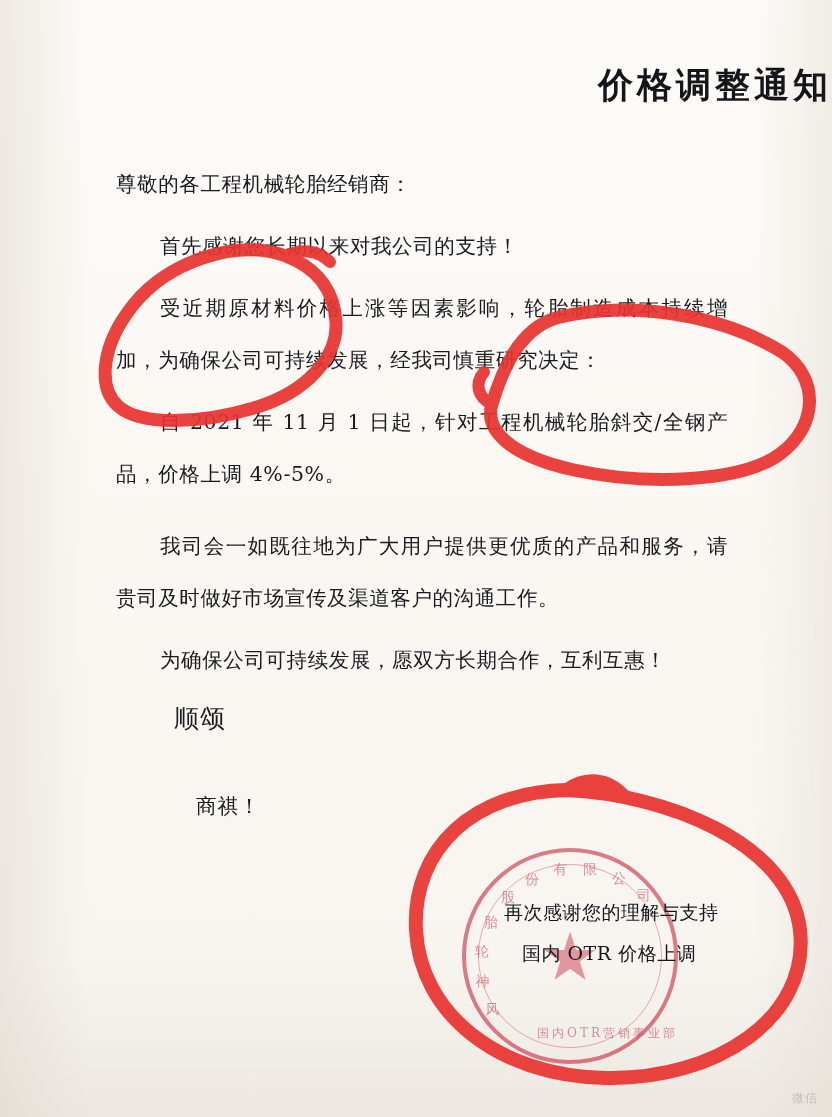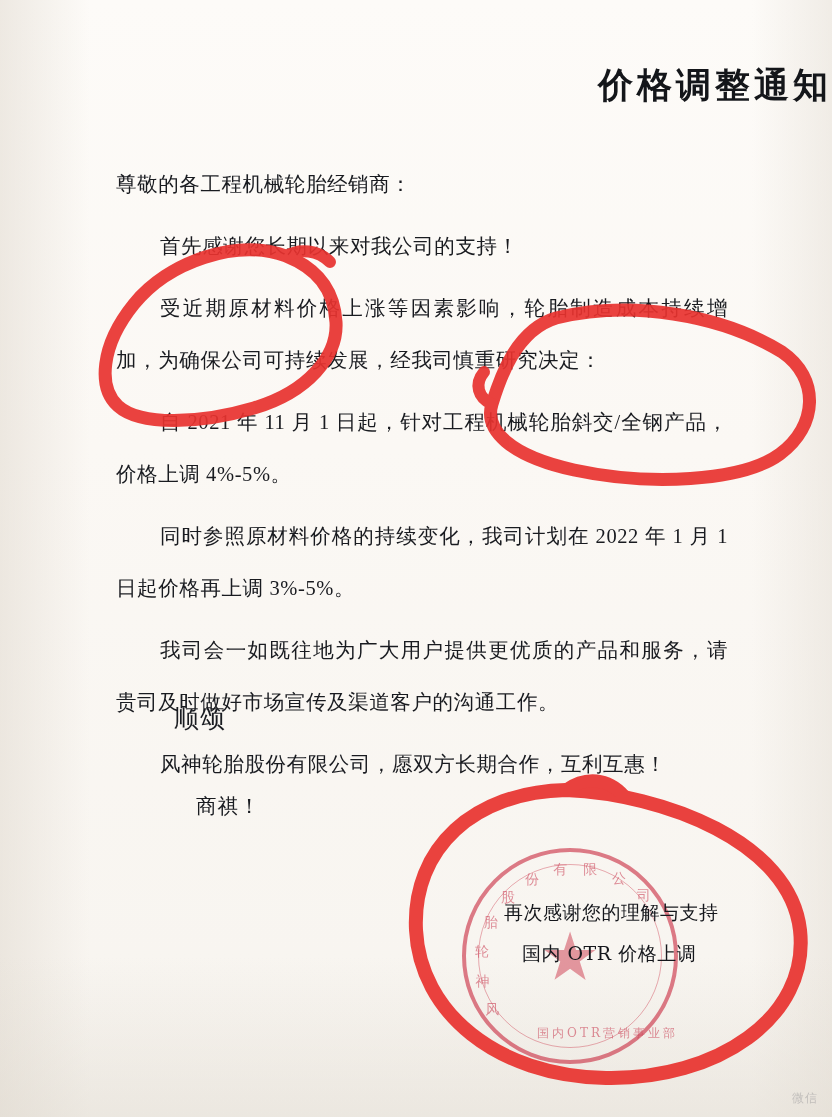--- a/index.html
+++ b/index.html
@@ -56,21 +56,20 @@
 
   .body-block {
     position: absolute;
     left: 116px;
     width: 612px;
     top: 158px;
     color: #191b20;
     font-size: 20.5px;
     line-height: 52px;
     letter-spacing: 0.6px;
-    font-family: Liberation Serif, serif;
   }
 
   .para {
     margin: 0;
     text-align: justify;
     text-justify: inter-ideograph;
   }
   .para.indent {
     text-indent: 44px;
   }
@@ -195,25 +194,24 @@
 
   <div class="body-block">
     <p class="para">尊敬的各工程机械轮胎经销商：</p>
     <div class="gap-sm"></div>
     <p class="para indent">首先感谢您长期以来对我公司的支持！</p>
     <div class="gap-sm"></div>
     <p class="para indent">受近期原材料价格上涨等因素影响，轮胎制造成本持续增加，为确保公司可持续发展，经我司慎重研究决定：</p>
     <div class="gap-sm"></div>
     <p class="para indent">自 2021 年 11 月 1 日起，针对工程机械轮胎斜交/全钢产品，价格上调 4%-5%。</p>
     <div class="gap-sm"></div>
-    <p class="para indent">同时参照原材料价格的持续变化，我司计划在 2022 年 1 月 1 日起价格再上调 3%-5%。</p>
     <div class="gap-sm"></div>
     <p class="para indent">我司会一如既往地为广大用户提供更优质的产品和服务，请贵司及时做好市场宣传及渠道客户的沟通工作。</p>
     <div class="gap-sm"></div>
-    <p class="para indent">风神轮胎股份有限公司，愿双方长期合作，互利互惠！</p>
+    <p class="para indent">为确保公司可持续发展，愿双方长期合作，互利互惠！</p>
   </div>
 
   <div class="closing-1">顺颂</div>
   <div class="closing-2">商祺！</div>
 
   <div class="stamp">
     <div class="stamp-ring"></div>
     <div class="stamp-ring inner"></div>
     <div class="stamp-star">★</div>
     <div class="stamp-arc-text">

